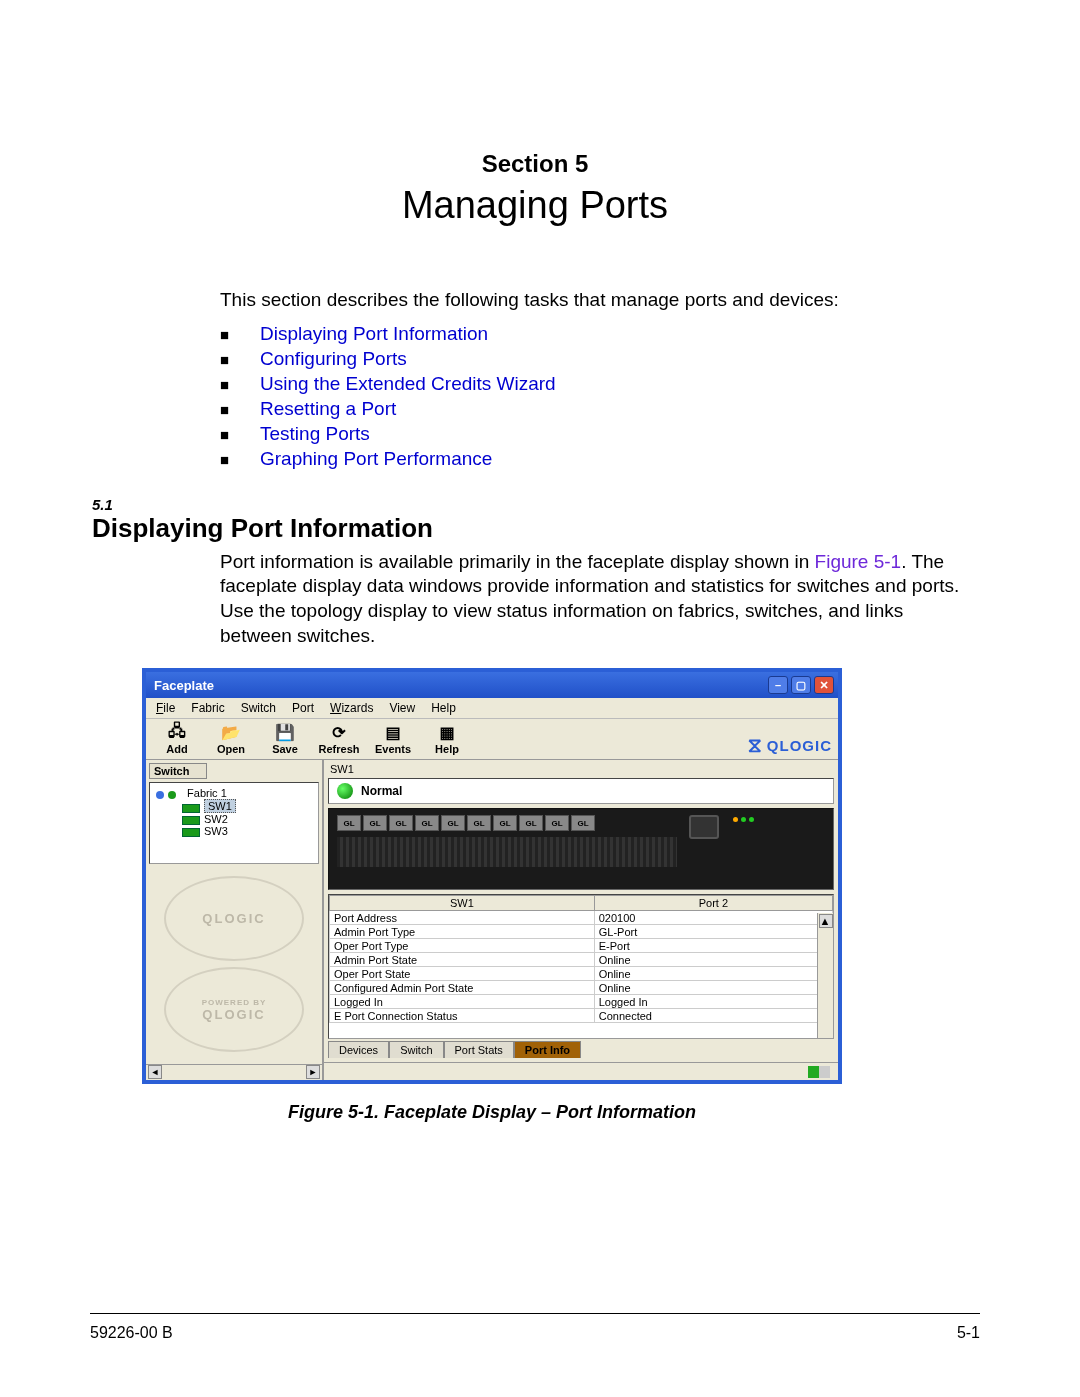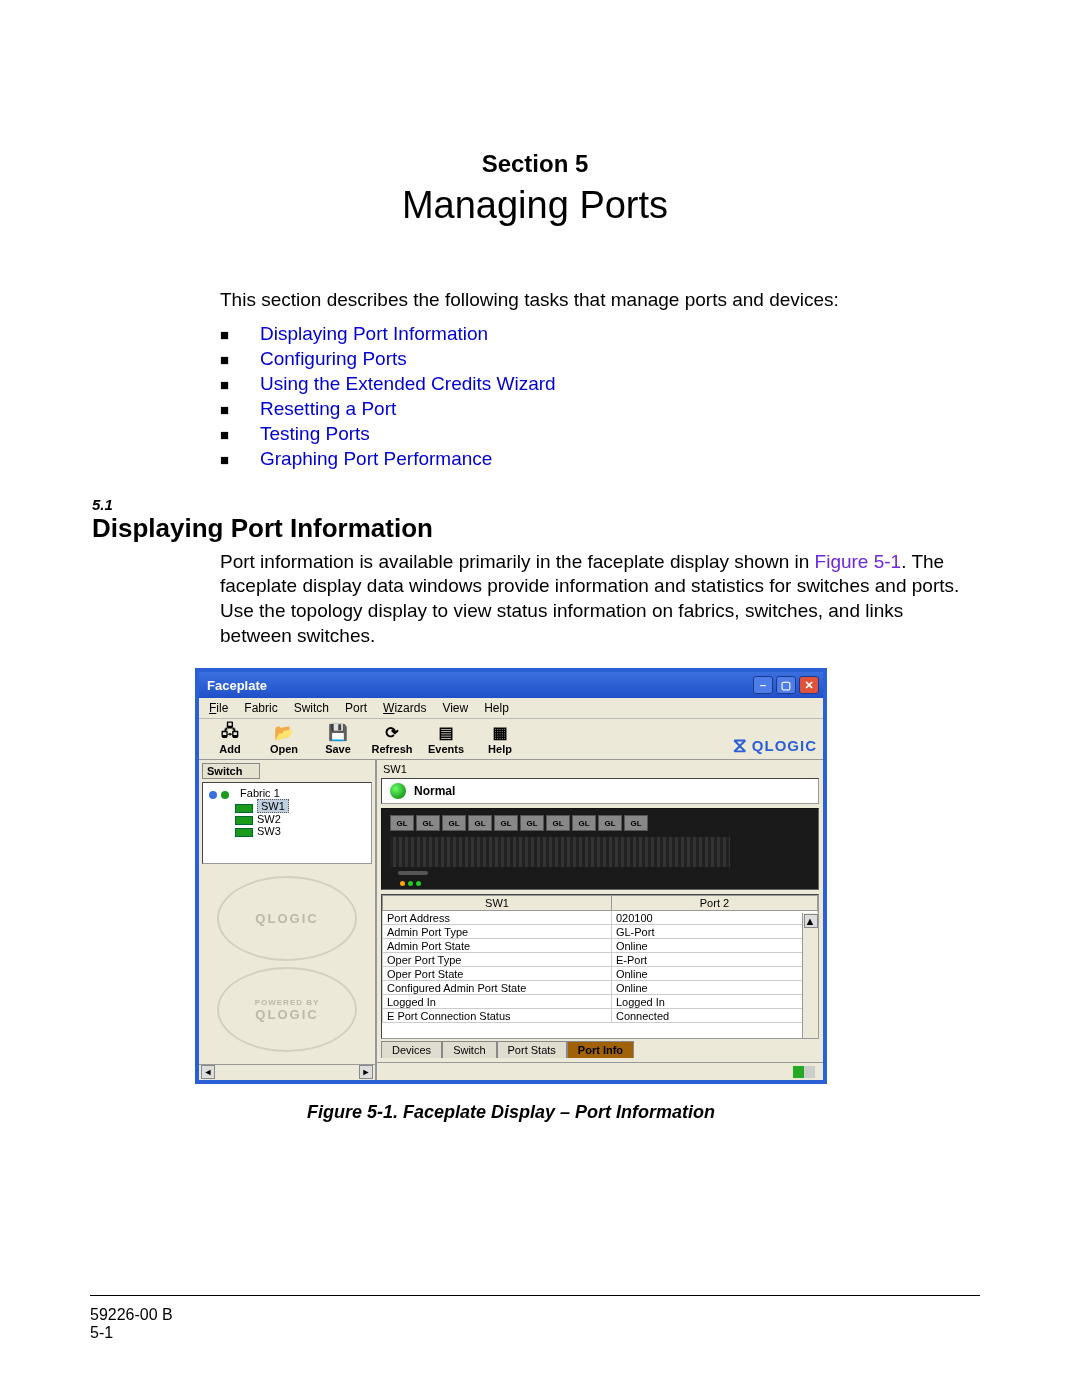--- a/index.html
+++ b/index.html
@@ -60,22 +60,22 @@
     margin-left: 2px;
   }
   .para {
     margin-left: 130px;
     font-size: 19px;
     line-height: 1.3;
     margin-bottom: 20px;
   }
   .figref { color: #6d28d9; }
   .figure-wrap {
-    margin-left: 105px;
-    width: 632px;
+    margin-left: 52px;
+    width: 700px;
   }
   .app-window {
     border: 4px solid #2b5fd6;
     background: #ece9d8;
     font-family: Tahoma, Arial, sans-serif;
     font-size: 12px;
   }
   .titlebar {
     background: linear-gradient(#3a6fe0, #2050c8);
     color: #fff;
@@ -199,21 +199,20 @@
   .hardware {
     margin: 4px;
     background:#1a1a1a;
     border:1px inset #666;
     height: 82px;
     padding: 6px 8px;
     display:flex;
     gap:4px;
     align-items:flex-start;
     color:#ccc;
-    flex-direction:column;
   }
   .port-grid{display:flex;gap:2px;flex-wrap:wrap;width:340px;}
   .gl{ width:24px;height:16px;background:#888;border:1px solid #555;font-size:8px;display:flex;align-items:center;justify-content:center;color:#000;font-weight:bold;}
   .eth{width:30px;height:24px;background:#333;border:2px solid #555;border-radius:3px;margin-left:8px;}
   .leds{display:flex;gap:3px;margin-left:10px;margin-top:2px;}
   .led{width:5px;height:5px;border-radius:50%;}
   .led.g{background:#2c2;} .led.o{background:#fa0;}
   .dots-row{width:100%;height:30px;background:repeating-linear-gradient(90deg,#222 0 3px,#333 3px 6px),repeating-linear-gradient(0deg,#222 0 3px,#333 3px 6px);margin-top:4px;}
   .prop-table {
     margin: 0 4px;
@@ -250,21 +249,20 @@
     margin-top: 18px;
   }
   .footer {
     position:absolute;
     left:90px; right:100px; bottom:55px;
     border-top: 1.5px solid #000;
     padding-top: 10px;
     display:flex;
     justify-content:space-between;
     font-size:16px;
-    flex-direction:column;
   }
 </style>
 </head>
 <body>
 
 <div class="section-label">Section 5</div>
 <div class="page-title">Managing Ports</div>
 
 <p class="intro">This section describes the following tasks that manage ports and devices:</p>
 
@@ -404,26 +402,26 @@
                 </tr>
             <tr>
                   <td>Port Address</td>
                   <td>020100</td>
                 </tr>
             <tr>
                   <td>Admin Port Type</td>
                   <td>GL-Port</td>
                 </tr>
             <tr>
+                  <td>Oper Port Type</td>
+                  <td>E-Port</td>
+                </tr>
+            <tr>
                   <td>Admin Port State</td>
                   <td>Online</td>
-                </tr>
-            <tr>
-                  <td>Oper Port Type</td>
-                  <td>E-Port</td>
                 </tr>
             <tr>
                   <td>Oper Port State</td>
                   <td>Online</td>
                 </tr>
             <tr>
                   <td>Configured Admin Port State</td>
                   <td>Online</td>
                 </tr>
             <tr>

